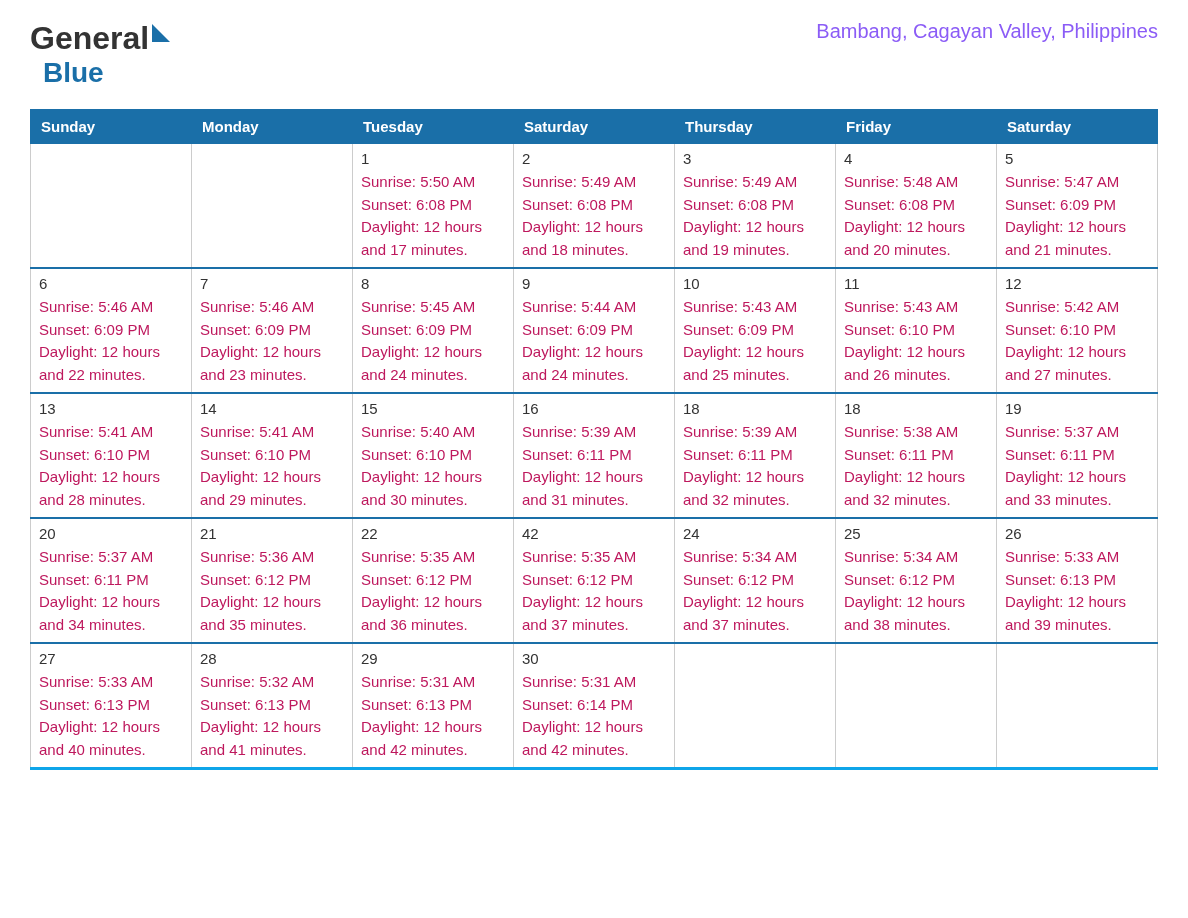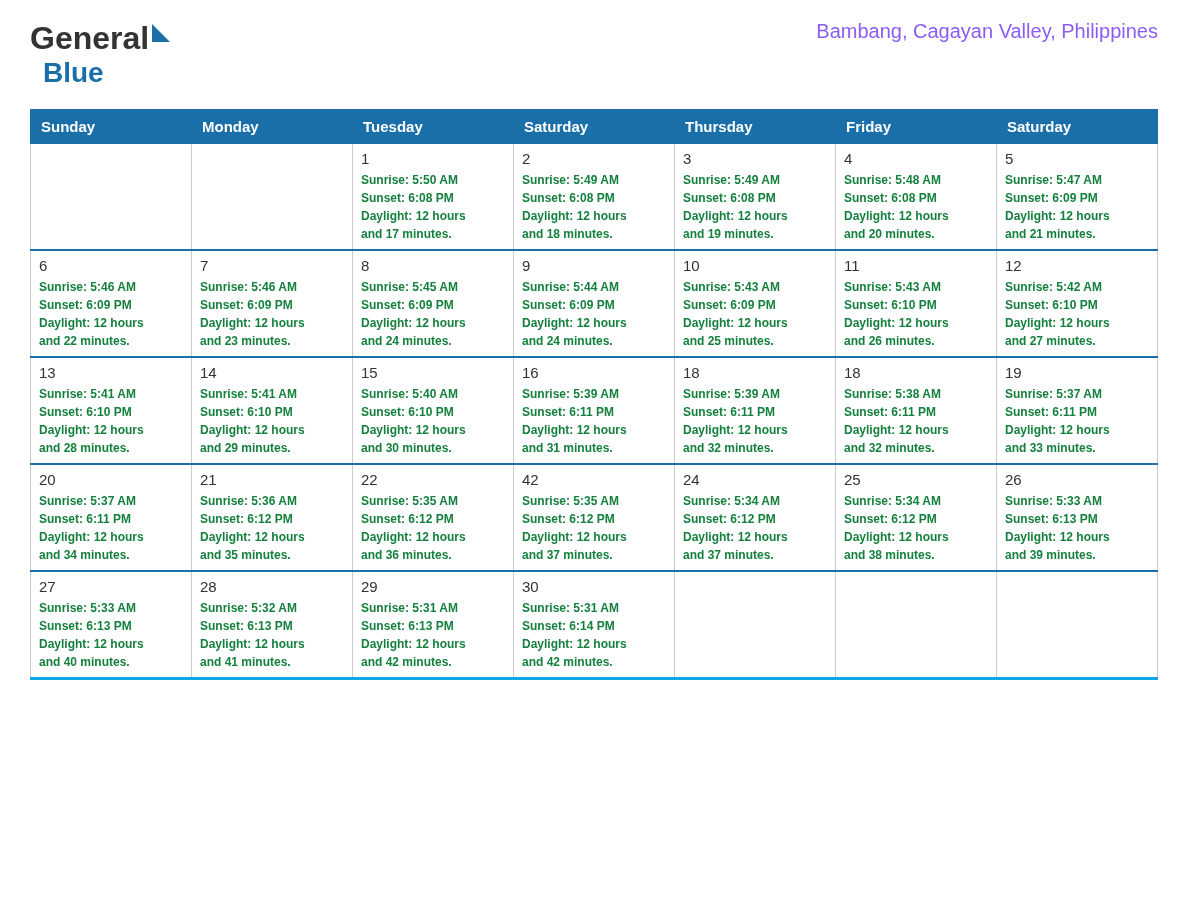--- a/index.html
+++ b/index.html
@@ -82,24 +82,23 @@
       color: #333;
     }
     .day-number {
       font-size: 15px;
       font-weight: normal;
       color: #333;
       display: block;
       margin-bottom: 4px;
     }
     .day-info {
-      font-size: 12px;
-      color: #15803d;
+      font-size: 15px;
+      color: #be185d;
       line-height: 1.5;
-      font-weight: bold;
     }
     .empty-cell {
       background: #fff;
     }
     .calendar tr td {
       border-bottom: 2px solid #1a6fa8;
     }
     .calendar tbody tr:last-child td {
       border-bottom: 3px solid #0ea5e9;
     }

